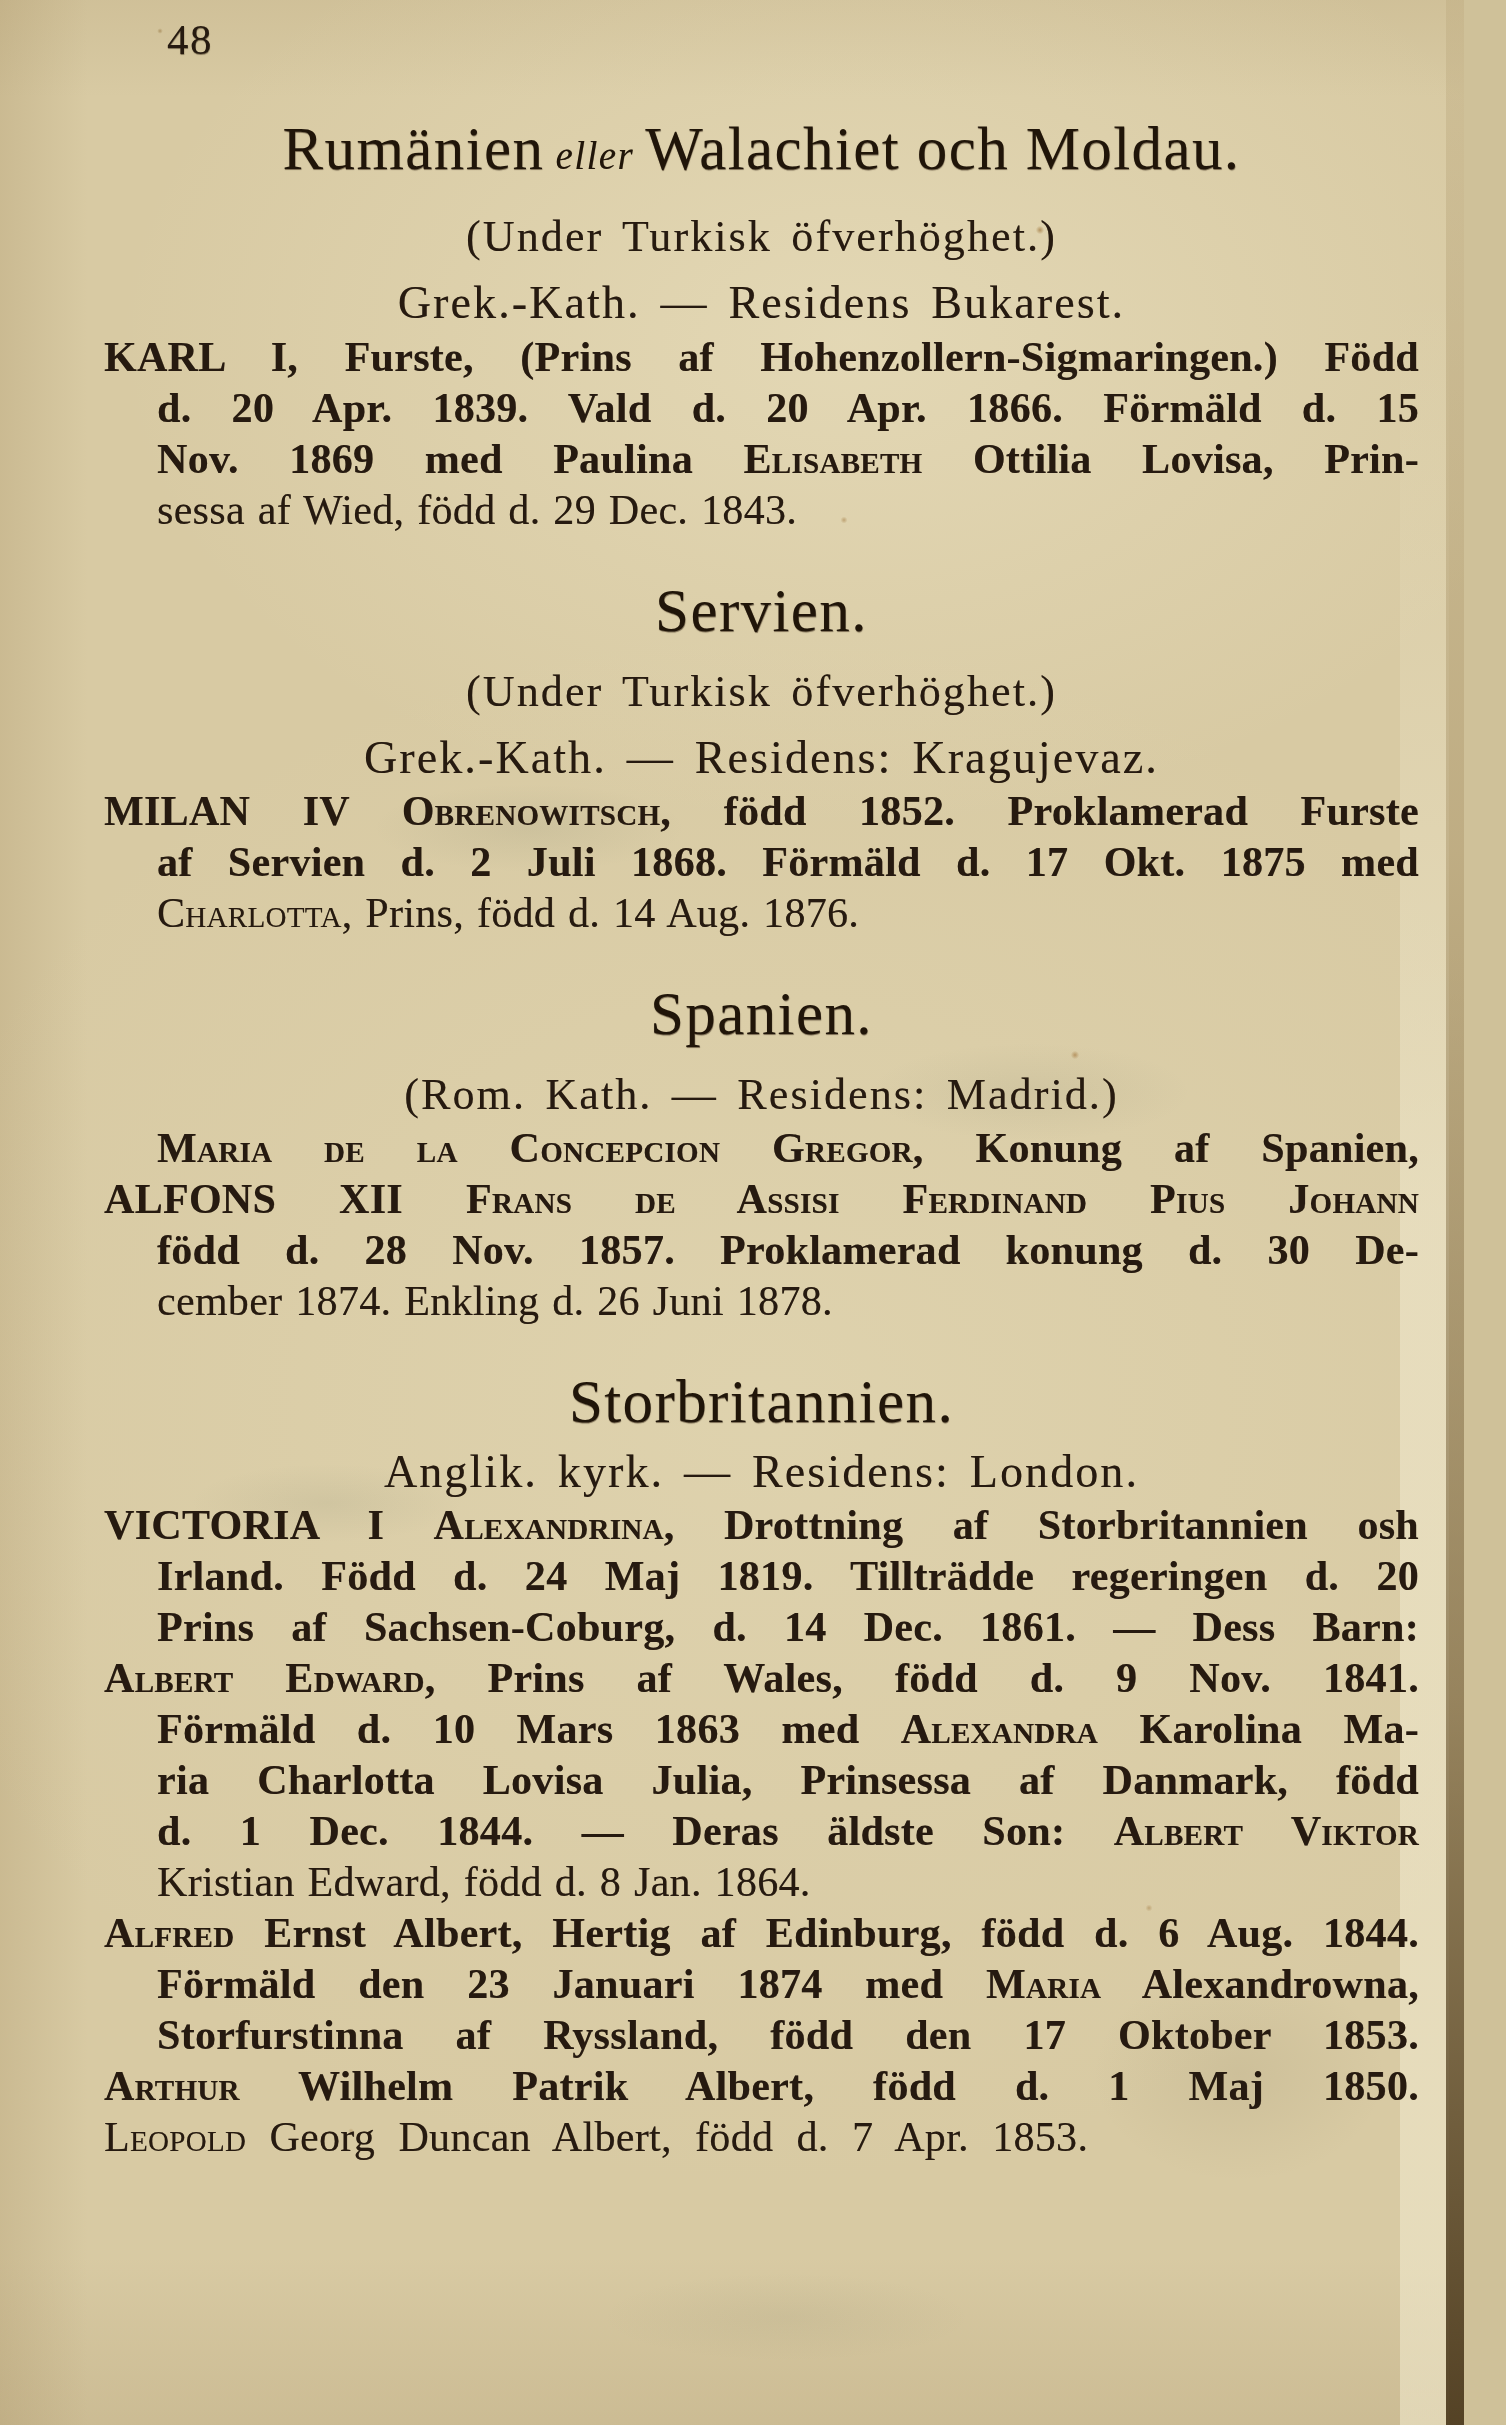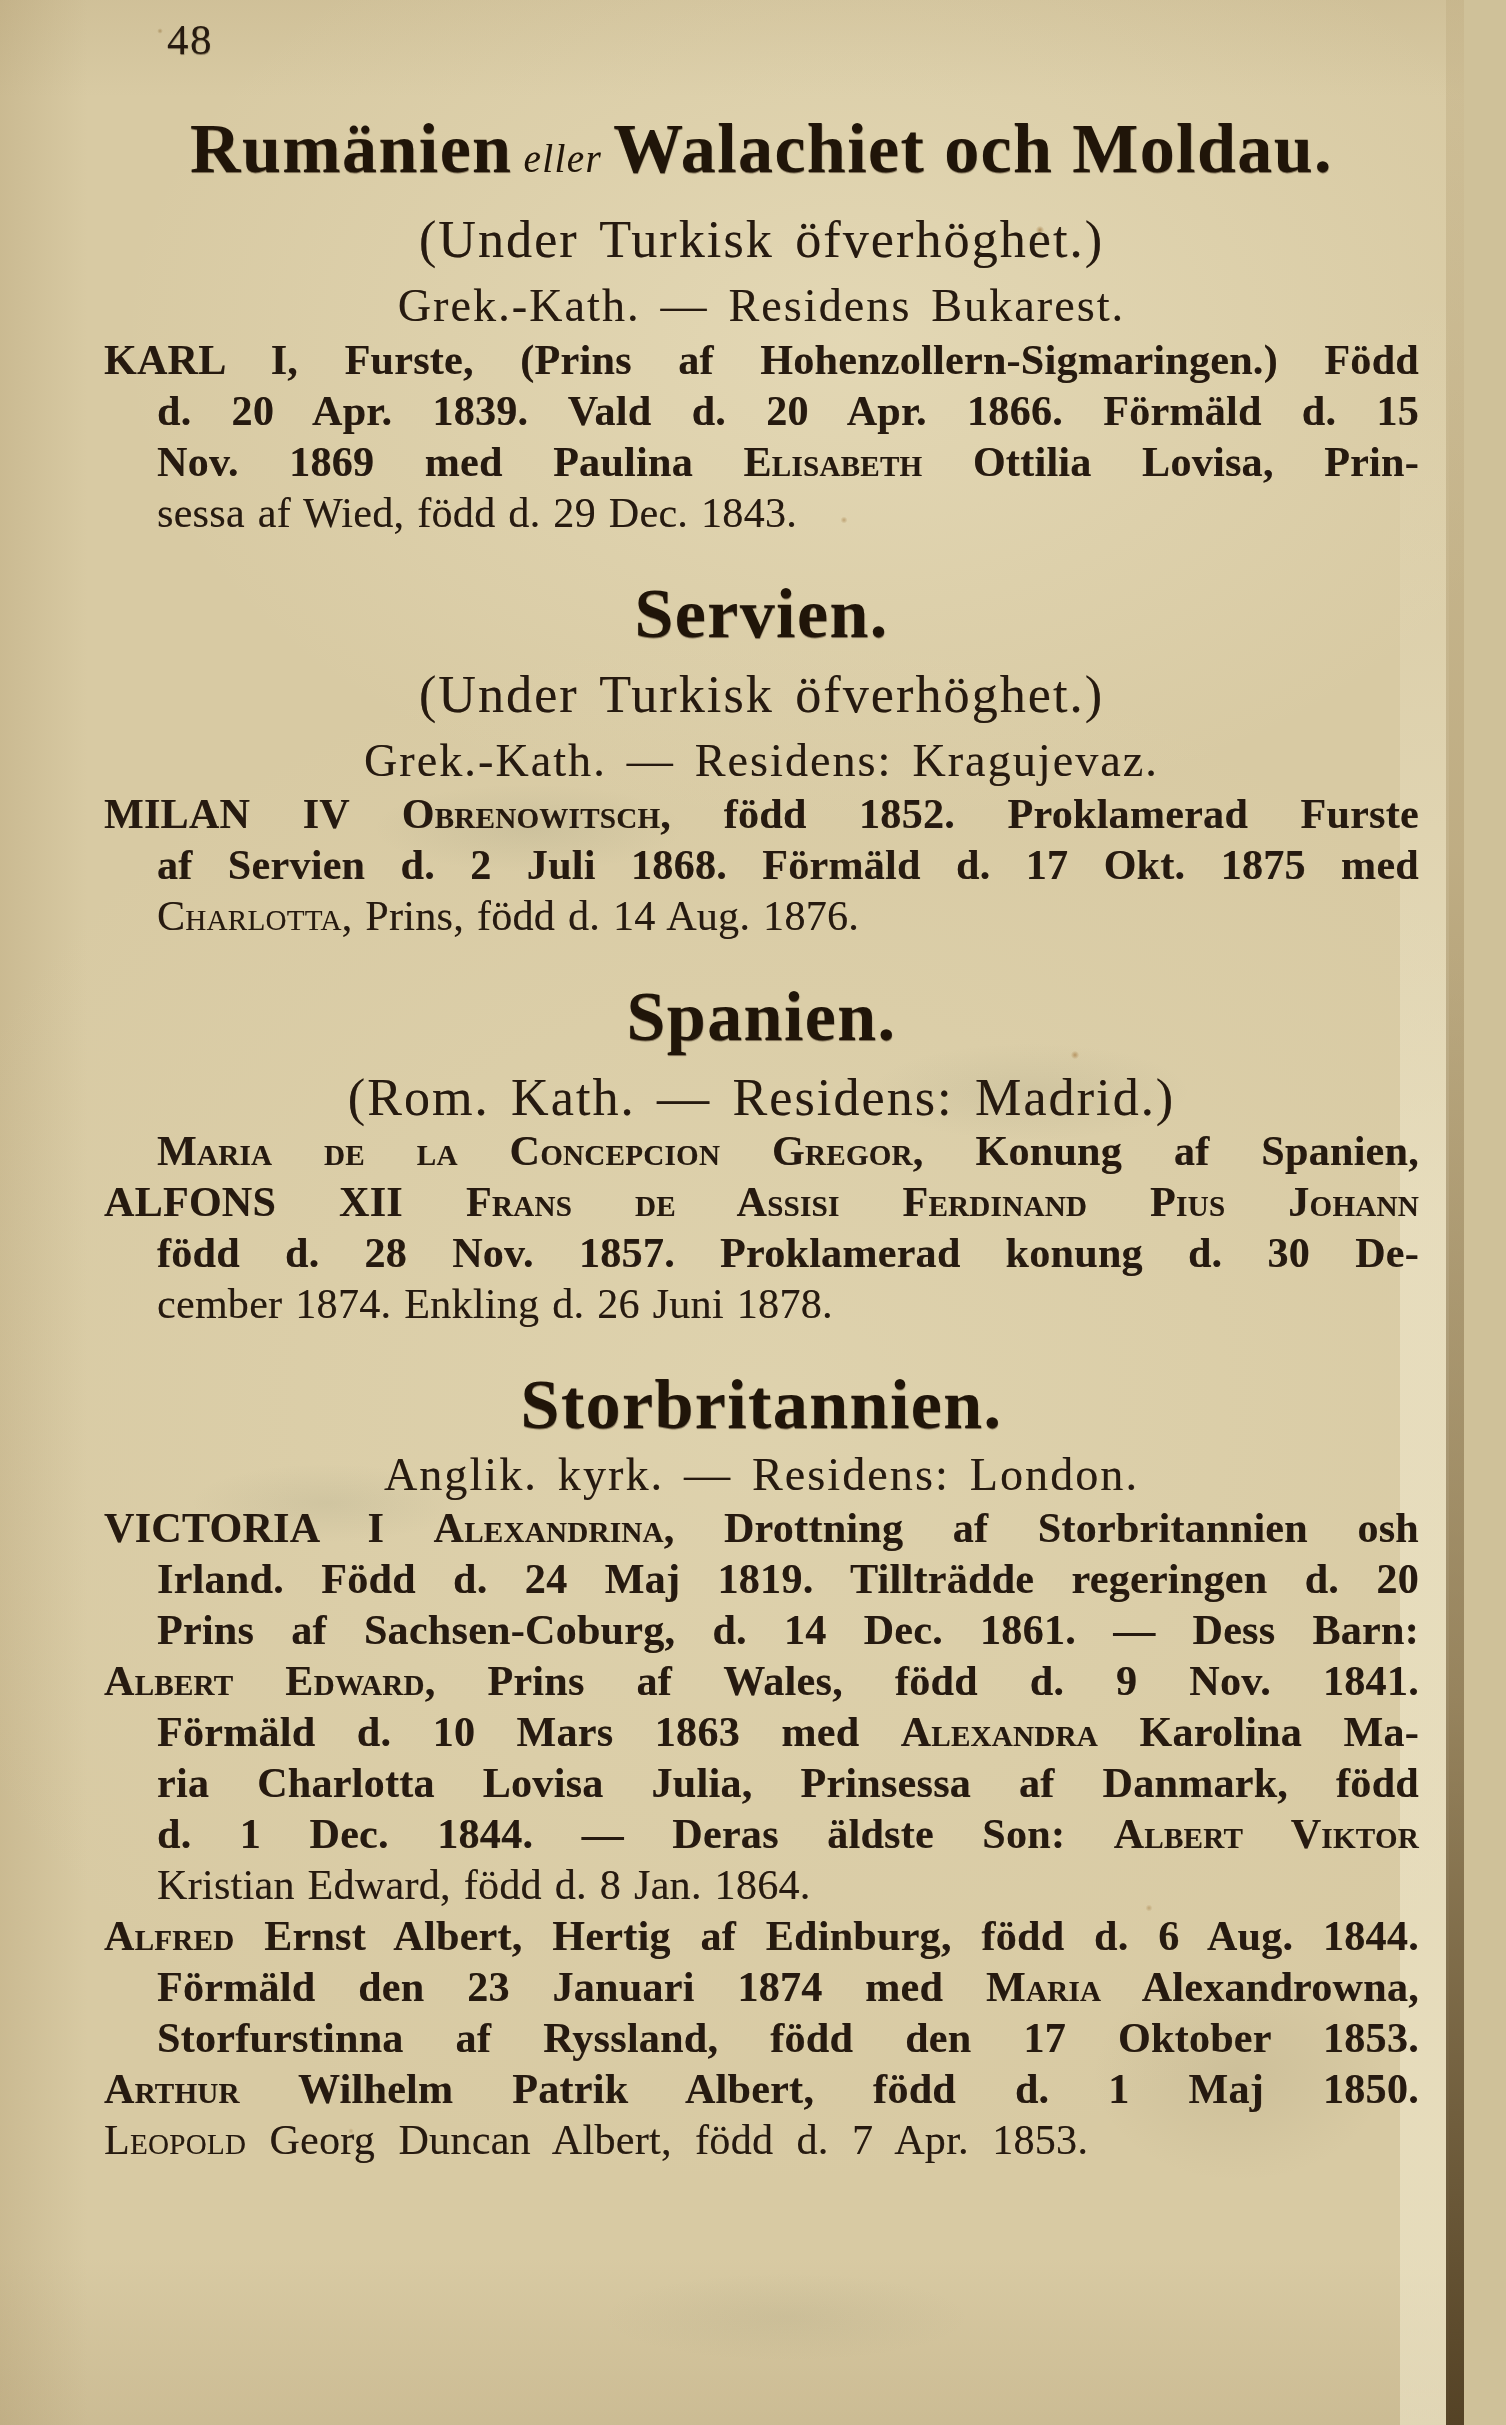--- a/index.html
+++ b/index.html
@@ -52,26 +52,26 @@
     position:absolute;left:167px;top:18px;
     font-size:43px;line-height:43px;letter-spacing:1.4px;
     text-shadow:0.3px 0.5px 0.7px rgba(50,35,18,0.5);
   }
   .text-block{
     position:absolute;left:104px;top:0;width:1315px;
     padding-top:122px;
   }
   .heading{text-align:center;font-size:0;letter-spacing:1.4px;color:#201509;}
   .sec:not(:first-child) .heading{margin-top:48px;}
-  .h-big{font-size:70px;font-weight:bold;line-height:53px;
+  .h-big{font-size:61px;font-weight:normal;line-height:53px;
     text-shadow:0.3px 0.6px 0.8px rgba(45,30,14,0.55);}
   .h-small{font-size:39px;font-weight:normal;line-height:53px;
     text-shadow:0.2px 0.4px 0.6px rgba(45,30,14,0.45);font-style:italic;}
   .info{text-align:center;text-shadow:0.2px 0.4px 0.6px rgba(50,35,18,0.5);}
-  .info.paren{font-size:52px;line-height:44px;margin-top:33px;letter-spacing:2.1px;word-spacing:6.3px;}
+  .info.paren{font-size:44px;line-height:44px;margin-top:33px;letter-spacing:2.1px;word-spacing:6.3px;}
   .info.res{font-size:46px;line-height:46px;margin-top:21px;letter-spacing:2.1px;word-spacing:6.3px;}
   .para{margin-top:5.6px;}
   .line{
     font-size:42px;line-height:51px;letter-spacing:0.3px;word-spacing:2.1px;
     text-shadow:0.2px 0.4px 0.6px rgba(50,35,18,0.5);
   }
   .line.i1{padding-left:53px;}
   .line.j{text-align:justify;text-align-last:justify;font-weight:bold;}
   .line.wide{word-spacing:12.5px;}
   .sc{font-variant-caps:small-caps;}

